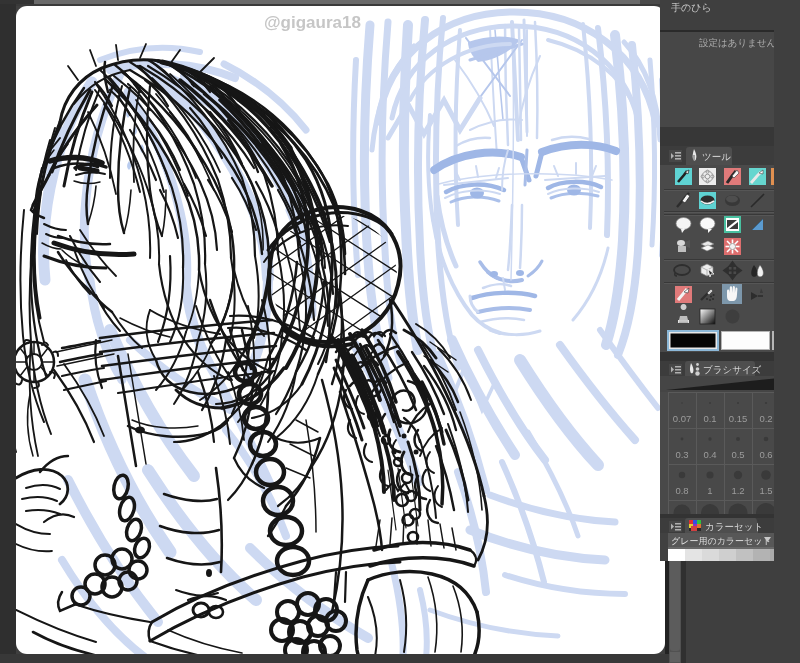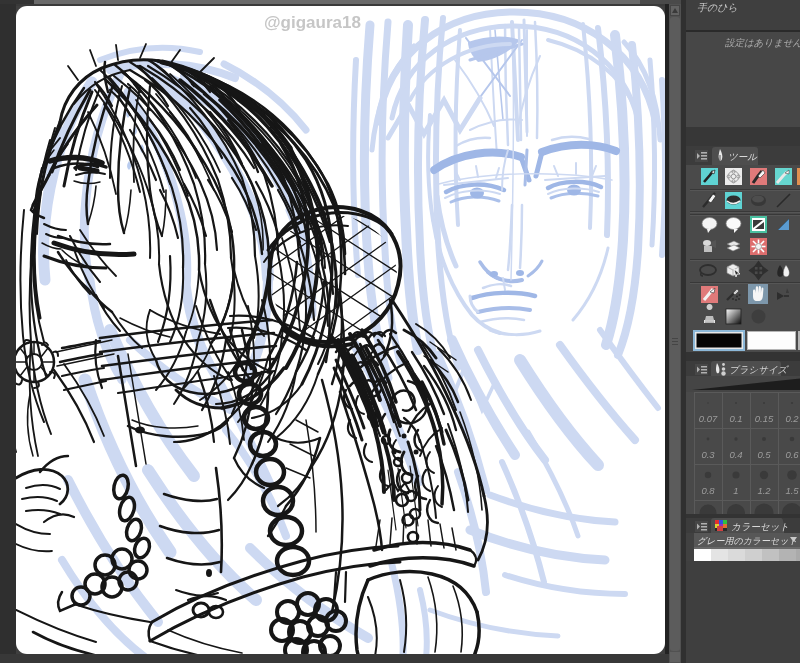--- a/index.html
+++ b/index.html
@@ -618,21 +618,21 @@
   <div class="abs" style="left:670px;top:5px;width:10px;height:11px;background:#636363;border:1px solid #454545;box-sizing:border-box;"></div>
   <div class="abs" style="left:672px;top:8px;width:0;height:0;border-left:3px solid transparent;border-right:3px solid transparent;border-bottom:5px solid #3a3a3a;"></div>
   <div class="abs" style="left:670px;top:652px;width:10px;height:10px;background:#606060;"></div>
   <div class="abs" style="left:670px;top:17px;width:10px;height:634px;background:#5c5c5c;border-radius:3px;"></div>
   <div class="abs" style="left:672px;top:338px;width:6px;height:1px;background:#454545;"></div>
   <div class="abs" style="left:672px;top:341px;width:6px;height:1px;background:#454545;"></div>
   <div class="abs" style="left:672px;top:344px;width:6px;height:1px;background:#454545;"></div>
 
   <div class="abs" style="left:681px;top:0;width:5px;height:663px;background:#303030;"></div>
 
-  <div class="abs" style="left:686px;top:0;width:114px;height:561px;background:#454545;overflow:hidden;font-style:italic;" id="panel">
+  <div class="abs" style="left:660px;top:0;width:114px;height:561px;background:#454545;overflow:hidden;" id="panel">
 
     <div class="abs" style="left:0;top:0;width:114px;height:31px;background:#3f3f3f;"></div>
     <div class="abs" style="left:11px;top:1px;font-size:10px;color:#c9c9c9;">手のひら</div>
     <div class="abs" style="left:0;top:30px;width:114px;height:2px;background:#2a2a2a;"></div>
     <div class="abs" style="left:0;top:32px;width:114px;height:95px;background:#474747;"></div>
     <div class="abs" style="left:39px;top:37px;font-size:9.5px;color:#ababab;white-space:nowrap;">設定はありません</div>
     <div class="abs" style="left:0;top:127px;width:114px;height:19px;background:#373737;"></div>
 
     <div class="abs" style="left:0;top:146px;width:114px;height:19px;background:#3c3c3c;"></div>
     <svg class="abs" style="left:0;top:146px;" width="114" height="206">

